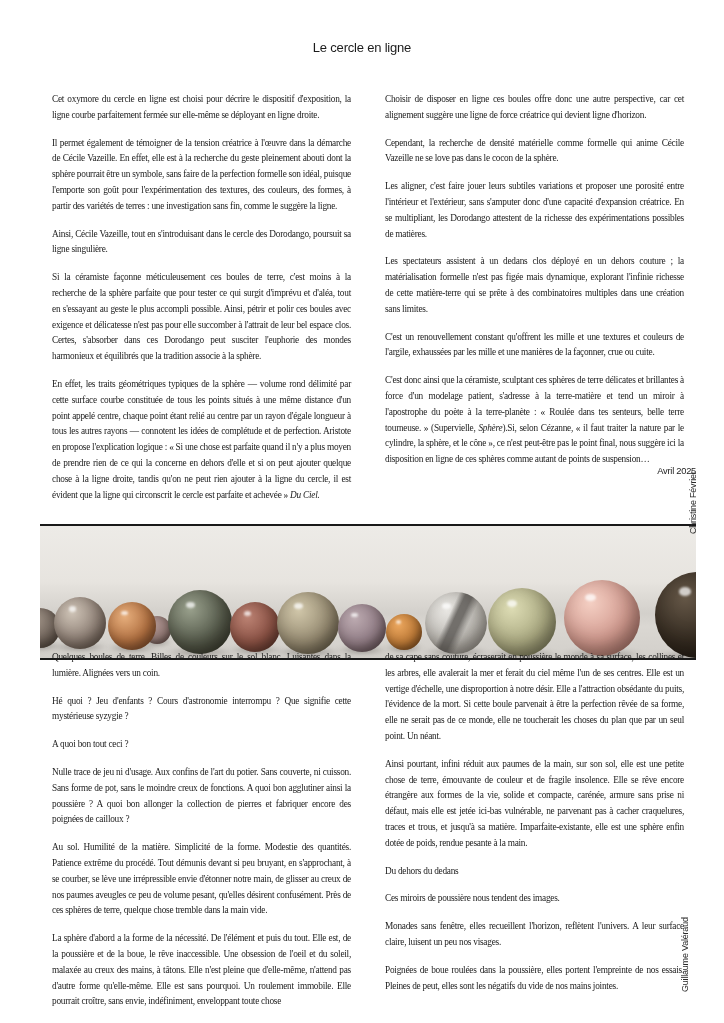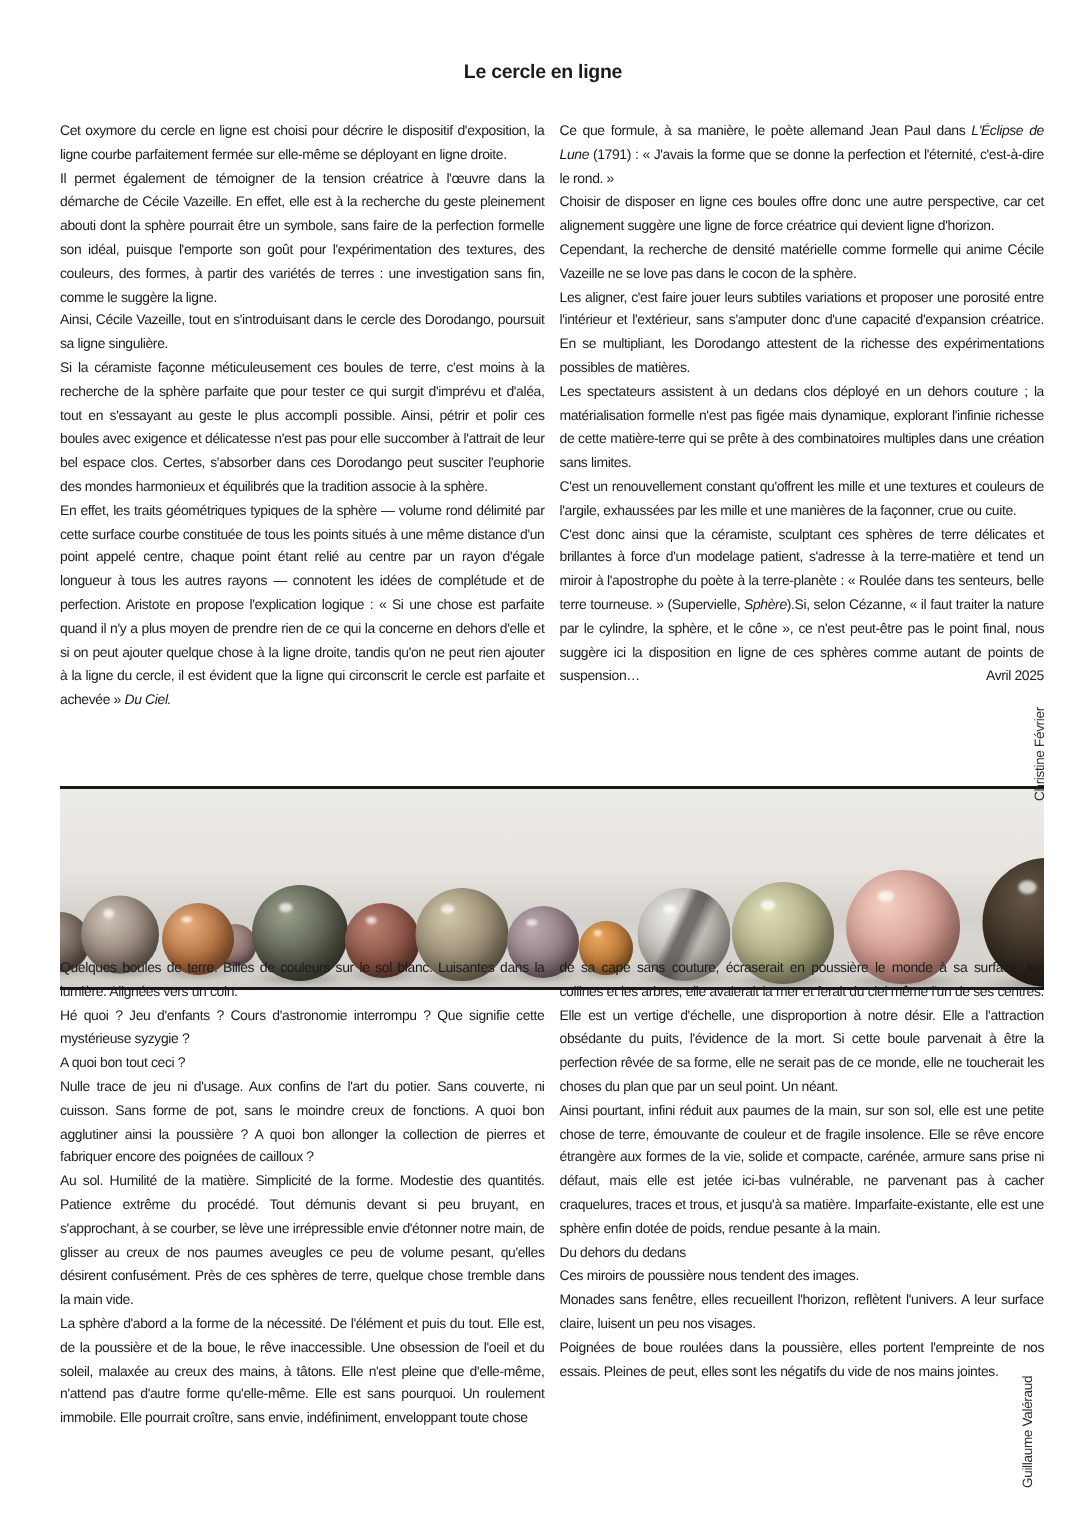--- a/index.html
+++ b/index.html
@@ -2,28 +2,28 @@
 <html><head>
 <meta charset="utf-8">
 <style>
   html,body{margin:0;padding:0;background:#ffffff;}
   .page{
     position:relative;width:724px;height:1023px;background:#ffffff;overflow:hidden;
     font-family:"Liberation Sans","DejaVu Sans",sans-serif;color:#1c1c1c;
   }
   .title{
     position:absolute;top:40px;left:0;width:100%;text-align:center;
-    font-size:13px;font-weight:bold;letter-spacing:-0.2px;
+    font-size:13px;font-weight:normal;letter-spacing:-0.2px;
   }
   .cols{position:absolute;left:40px;width:656px;display:flex;gap:10px;}
   .col{
     width:323px;font-size:9.3px;line-height:15.8px;letter-spacing:-0.25px;
     text-align:justify;
   }
-  .col p{margin:0;}
+  .col p{margin:12px;font-family:Liberation Serif, serif;}
   .top-cols{top:80px;}
   .bottom-cols{top:638px;}
   .date-line{text-align:right;margin-top:-15.8px;}
   .photo{
     position:absolute;left:40px;top:524px;width:656px;height:132px;
     border-top:2px solid #191919;border-bottom:2px solid #191919;
     overflow:hidden;
     background:linear-gradient(180deg,#edebe7 0%,#e7e4df 42%,#d3d0cb 66%,#dad7d2 76%,#d2cfca 100%);
   }
   .ball{position:absolute;border-radius:50%;}
@@ -50,21 +50,20 @@
   <div class="cols top-cols">
     <div class="col">
         <p>Cet oxymore du cercle en ligne est choisi pour décrire le dispositif d'exposition, la ligne courbe parfaitement fermée sur elle-même se déployant en ligne droite.</p>
         <p>Il permet également de témoigner de la tension créatrice à l'œuvre dans la démarche de Cécile Vazeille. En effet, elle est à la recherche du geste pleinement abouti dont la sphère pourrait être un symbole, sans faire de la perfection formelle son idéal, puisque l'emporte son goût pour l'expérimentation des textures, des couleurs, des formes, à partir des variétés de terres : une investigation sans fin, comme le suggère la ligne.</p>
         <p>Ainsi, Cécile Vazeille, tout en s'introduisant dans le cercle des Dorodango, poursuit sa ligne singulière.</p>
         <p>Si la céramiste façonne méticuleusement ces boules de terre, c'est moins à la recherche de la sphère parfaite que pour tester ce qui surgit d'imprévu et d'aléa, tout en s'essayant au geste le plus accompli possible. Ainsi, pétrir et polir ces boules avec exigence et délicatesse n'est pas pour elle succomber à l'attrait de leur bel espace clos. Certes, s'absorber dans ces Dorodango peut susciter l'euphorie des mondes harmonieux et équilibrés que la tradition associe à la sphère.</p>
         <p>En effet, les traits géométriques typiques de la sphère — volume rond délimité par cette surface courbe constituée de tous les points situés à une même distance d'un point appelé centre, chaque point étant relié au centre par un rayon d'égale longueur à tous les autres rayons — connotent les idées de complétude et de perfection. Aristote en propose l'explication logique : « Si une chose est parfaite quand il n'y a plus moyen de prendre rien de ce qui la concerne en dehors d'elle et si on peut ajouter quelque chose à la ligne droite, tandis qu'on ne peut rien ajouter à la ligne du cercle, il est évident que la ligne qui circonscrit le cercle est parfaite et achevée » <i>Du Ciel.</i></p>
       </div>
     <div class="col">
       <div>
-          <p>Ce que formule, à sa manière, le poète allemand Jean Paul dans <i>L'Éclipse de Lune</i> (1791) : « J'avais la forme que se donne la perfection et l'éternité, c'est-à-dire le rond. »</p>
           <p>Choisir de disposer en ligne ces boules offre donc une autre perspective, car cet alignement suggère une ligne de force créatrice qui devient ligne d'horizon.</p>
           <p>Cependant, la recherche de densité matérielle comme formelle qui anime Cécile Vazeille ne se love pas dans le cocon de la sphère.</p>
           <p>Les aligner, c'est faire jouer leurs subtiles variations et proposer une porosité entre l'intérieur et l'extérieur, sans s'amputer donc d'une capacité d'expansion créatrice. En se multipliant, les Dorodango attestent de la richesse des expérimentations possibles de matières.</p>
           <p>Les spectateurs assistent à un dedans clos déployé en un dehors couture ; la matérialisation formelle n'est pas figée mais dynamique, explorant l'infinie richesse de cette matière-terre qui se prête à des combinatoires multiples dans une création sans limites.</p>
           <p>C'est un renouvellement constant qu'offrent les mille et une textures et couleurs de l'argile, exhaussées par les mille et une manières de la façonner, crue ou cuite.</p>
           <p>C'est donc ainsi que la céramiste, sculptant ces sphères de terre délicates et brillantes à force d'un modelage patient, s'adresse à la terre-matière et tend un miroir à l'apostrophe du poète à la terre-planète : « Roulée dans tes senteurs, belle terre tourneuse. » (Supervielle, <i>Sphère</i>).Si, selon Cézanne, « il faut traiter la nature par le cylindre, la sphère, et le cône », ce n'est peut-être pas le point final, nous suggère ici la disposition en ligne de ces sphères comme autant de points de suspension…</p>
         </div>
       <div class="date-line">Avril 2025</div>
     </div>
   </div>

